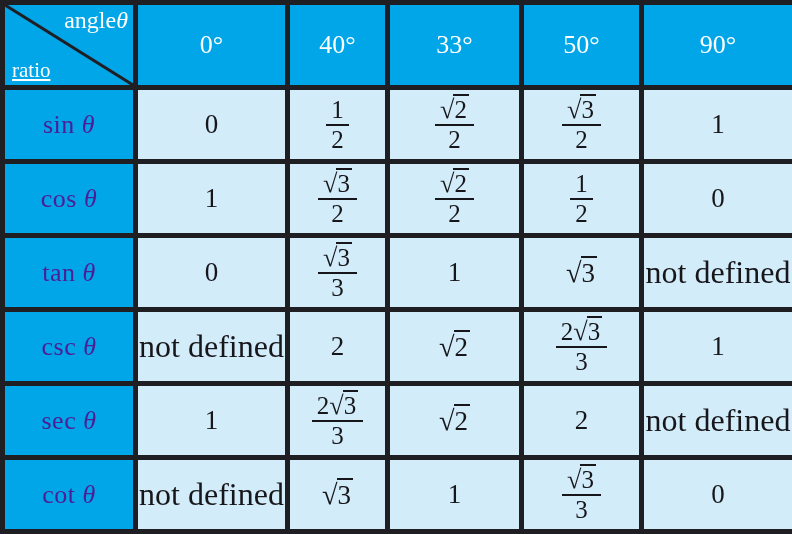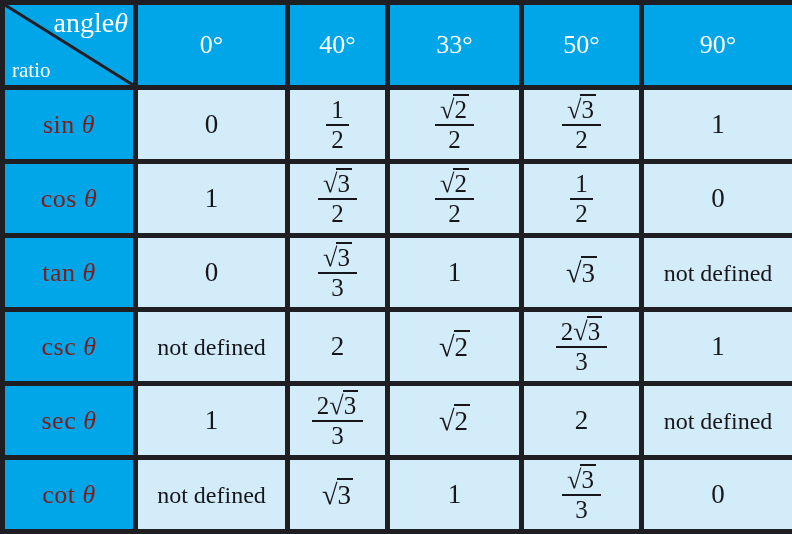--- a/index.html
+++ b/index.html
@@ -44,21 +44,21 @@
   }
 
   .val-cell {
     background: #d3ecfa;
     color: #17171b;
     font-size: 25px;
   }
 
   .row-label {
     background: #00a6e8;
-    color: #7f1d1d;
+    color: #4c1d95;
     font-size: 26px;
     letter-spacing: 0.5px;
   }
 
   .col-head {
     font-size: 26px;
   }
 
   
   .corner {
@@ -70,40 +70,41 @@
     position: absolute;
     inset: 0;
     width: 100%;
     height: 100%;
     display: block;
   }
   .corner-angle {
     position: absolute;
     top: 2px;
     right: 5px;
-    font-size: 28px;
+    font-size: 24px;
     color: #ffffff;
     white-space: nowrap;
   }
   .corner-ratio {
     position: absolute;
     bottom: 2px;
     left: 7px;
     font-size: 21px;
     color: #ffffff;
     white-space: nowrap;
+    text-decoration: underline;
   }
   .theta-it {
     font-style: italic;
     font-family: "Liberation Serif", "DejaVu Serif", serif;
   }
 
   
   .plain { font-size: 27px; }
-  .words { font-size: 24px; white-space: nowrap; }
+  .words { font-size: 32px; white-space: nowrap; }
 
   .frac {
     display: inline-block;
     vertical-align: middle;
     text-align: center;
     line-height: 1.04;
     font-size: 25px;
   }
   .frac .num {
     display: block;

